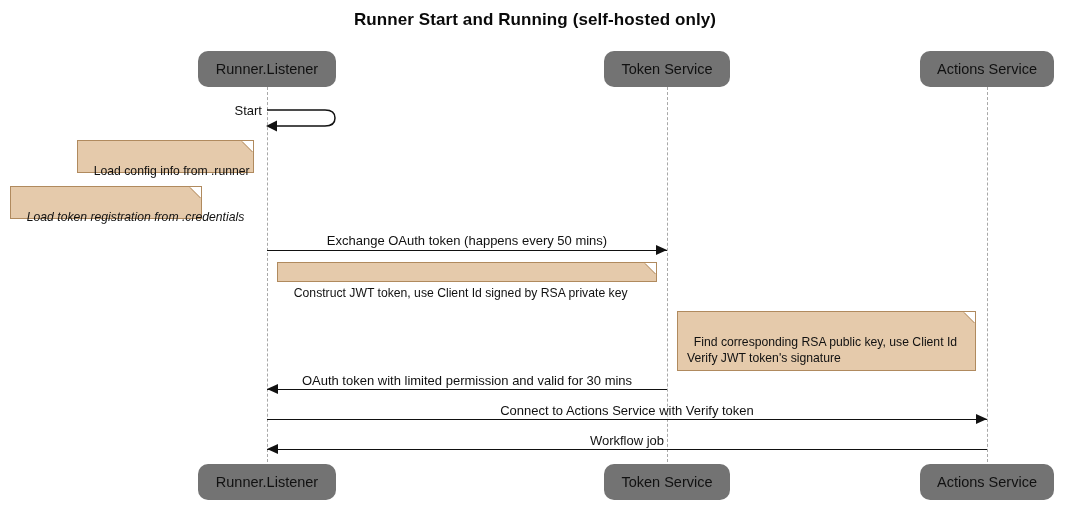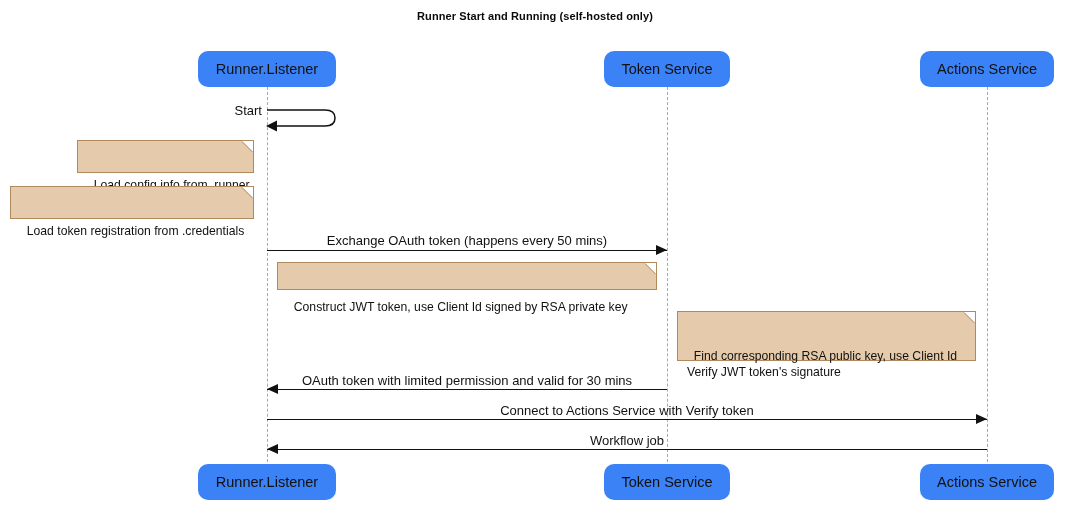--- a/index.html
+++ b/index.html
@@ -14,58 +14,58 @@
     font-family: "Liberation Sans", sans-serif;
     overflow: hidden;
   }
 
   #diagram-title {
     position: absolute;
     left: 0;
     top: 10px;
     width: 1070px;
     text-align: center;
-    font-size: 11px;
+    font-size: 17px;
     font-weight: bold;
     color: #0a0a0a;
     letter-spacing: 0.1px;
   }
 
   
   .lifeline {
     position: absolute;
     width: 0;
     border-left: 1px dashed #a8a8a8;
   }
 
   
   .participant {
     position: absolute;
     height: 36px;
-    background: #3b82f6;
+    background: #737373;
     border-radius: 10px;
     display: flex;
     align-items: center;
     justify-content: center;
     color: #111111;
     font-size: 14.5px;
     white-space: nowrap;
     box-sizing: border-box;
   }
 
   
   .note {
     position: absolute;
     background: #e5caab;
     border: 1px solid #b08a5e;
     box-sizing: border-box;
     font-size: 12.2px;
     color: #111111;
     line-height: 16px;
-    padding: 20px 9px 6px 9px;
+    padding: 6px 9px 6px 9px;
     white-space: pre;
   }
   .note .fold-tri {
     position: absolute;
     top: 0px;
     right: 0px;
     width: 0;
     height: 0;
     border-left: 11px solid transparent;
     border-top: 11px solid #ffffff;
@@ -140,41 +140,41 @@
 </svg>
 
 <div class="note" style="left:77px; top:140px; width:177px; height:33px;">
   <span>Load config info from .runner</span>
   <span class="fold-tri"></span>
   <svg class="fold-line" viewBox="0 0 16 16">
     <path d="M 5 0.5 L 15.5 11" fill="none" stroke="#b08a5e" stroke-width="1"></path>
   </svg>
 </div>
 
-<div class="note" style="left:10px; top:186px; width:244px; height:33px;">
+<div class="note" style="left:10px; top:186px; width:192px; height:33px;font-style:italic;">
   <span>Load token registration from .credentials</span>
   <span class="fold-tri"></span>
   <svg class="fold-line" viewBox="0 0 16 16">
     <path d="M 5 0.5 L 15.5 11" fill="none" stroke="#b08a5e" stroke-width="1"></path>
   </svg>
 </div>
 
 <div class="msg-label" style="left:267px; top:233px; width:400px;">Exchange OAuth token (happens every 50 mins)</div>
 <div class="msg-line" style="left:267px; top:250px; width:400px;"></div>
 <div class="arrow-head arrow-right" style="left:656px; top:245px;"></div>
 
 <div class="note" style="left:277px; top:262px; width:380px; height:20px;">
   <span>Construct JWT token, use Client Id signed by RSA private key</span>
   <span class="fold-tri"></span>
   <svg class="fold-line" viewBox="0 0 16 16">
     <path d="M 5 0.5 L 15.5 11" fill="none" stroke="#b08a5e" stroke-width="1"></path>
   </svg>
 </div>
 
-<div class="note" style="left:677px; top:311px; width:299px; height:50px;">
+<div class="note" style="left:677px; top:311px; width:299px; height:60px;">
   <span>Find corresponding RSA public key, use Client Id
 Verify JWT token's signature</span>
   <span class="fold-tri"></span>
   <svg class="fold-line" viewBox="0 0 16 16">
     <path d="M 5 0.5 L 15.5 11" fill="none" stroke="#b08a5e" stroke-width="1"></path>
   </svg>
 </div>
 
 <div class="msg-label" style="left:267px; top:373px; width:400px;">OAuth token with limited permission and valid for 30 mins</div>
 <div class="msg-line" style="left:267px; top:389px; width:400px;"></div>

